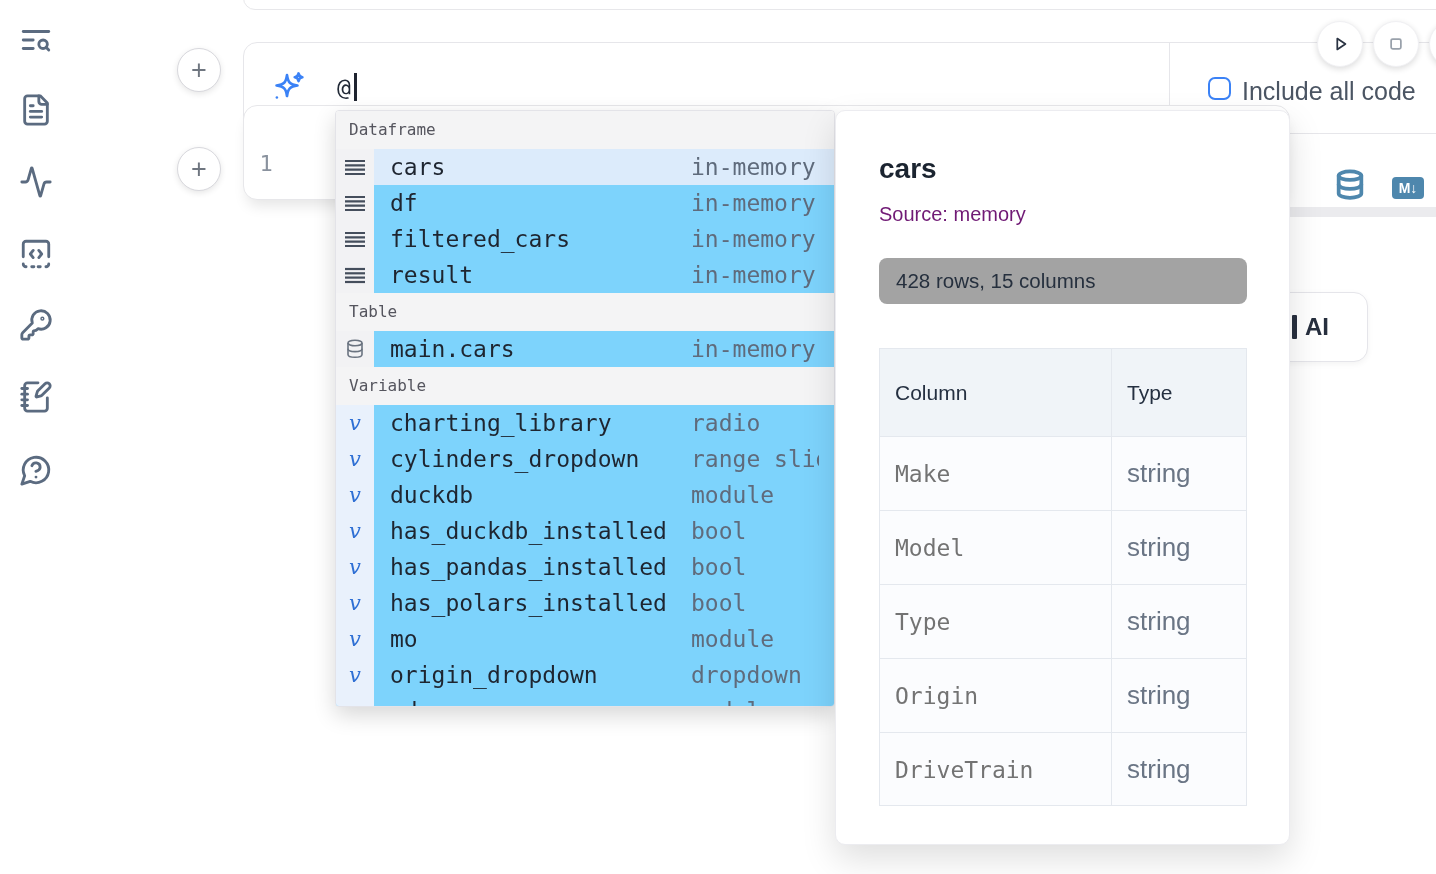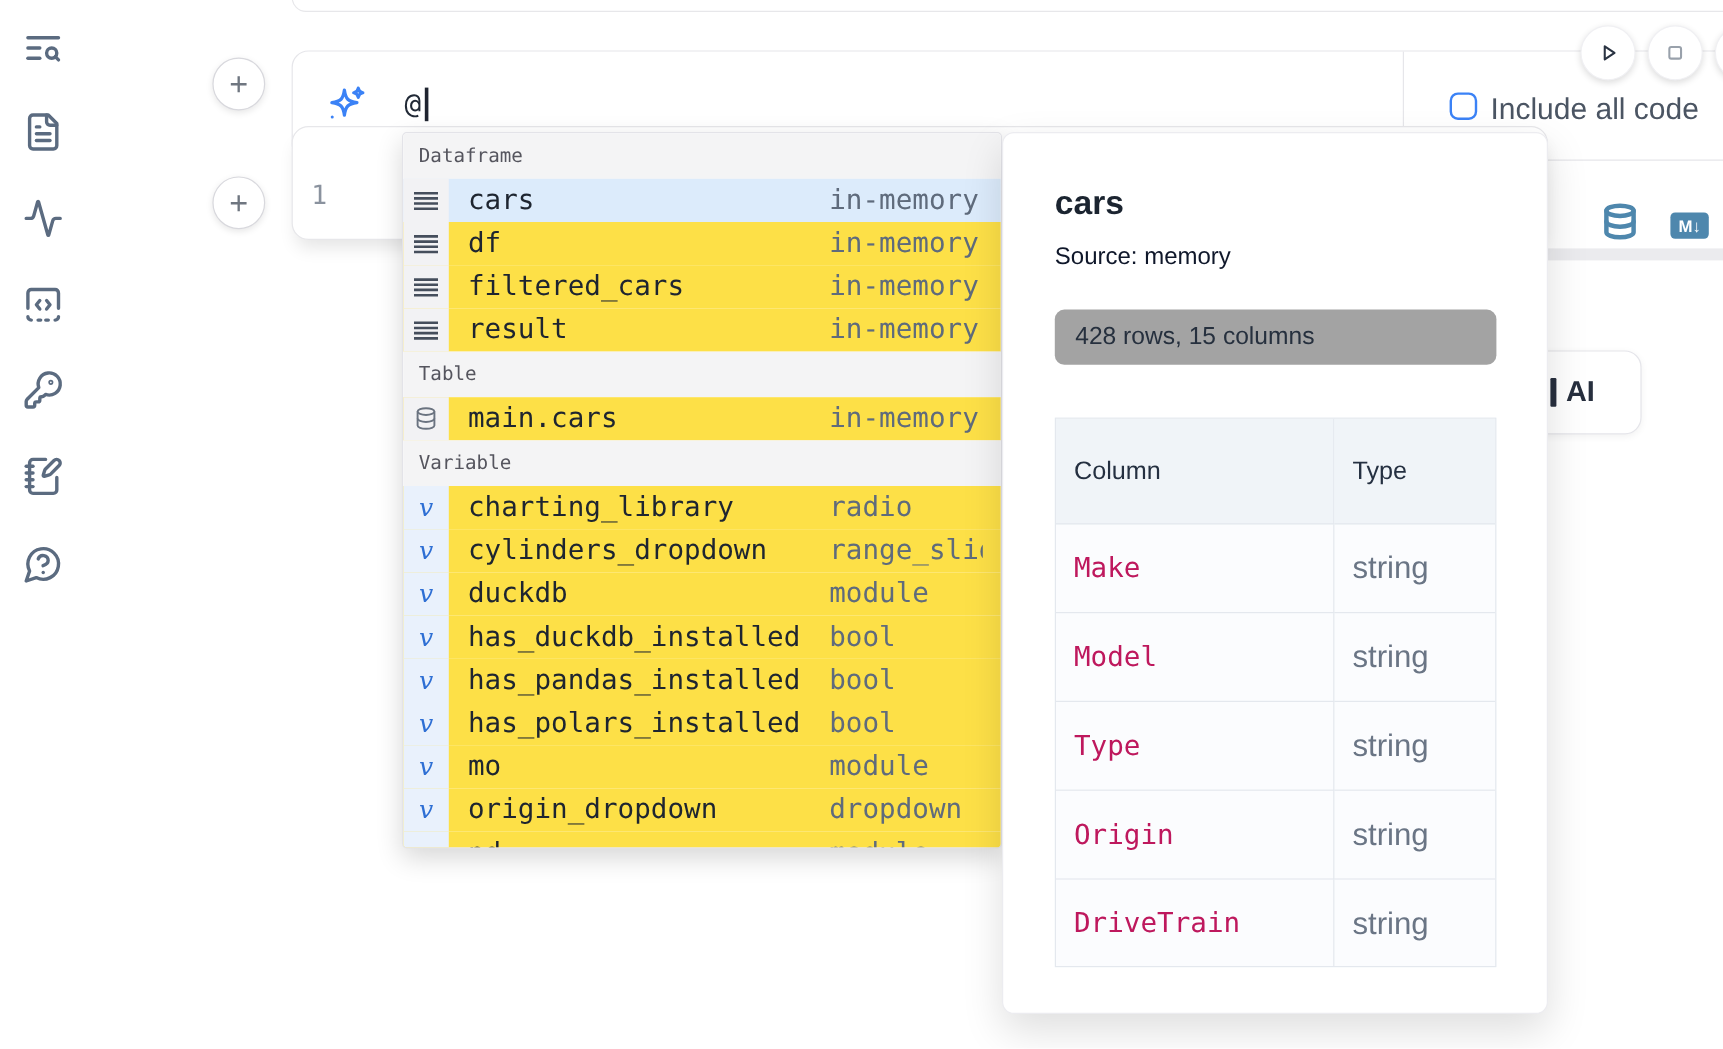--- a/index.html
+++ b/index.html
@@ -54,46 +54,46 @@
     border:1px solid #e5e5ea; border-radius:14px; box-shadow:0 2px 6px rgba(0,0,0,.05);
     display:flex; align-items:center; padding-left:51px; z-index:25; cursor:pointer; }
   .ai-frag { width:5px; height:24px; background:#272f3e; border-radius:1px; margin-right:8px; }
   .ai-button span { font-size:24px; font-weight:bold; color:#272f3e; }
 
   
   .ac { position:absolute; left:335px; top:110px; width:500px; height:597px; background:#fff;
     border:1px solid #e3e3e8; border-radius:4px; box-shadow:0 8px 22px rgba(0,0,0,.16); overflow:hidden;
     z-index:30; font-family:"DejaVu Sans Mono", monospace; }
   .ac-header { height:38px; background:#f4f4f5; color:#55555e; font-size:16px; line-height:38px; padding-left:13px; }
-  .ac-item { height:36px; display:flex; align-items:center; background:#fde047; cursor:pointer; }
+  .ac-item { height:36px; display:flex; align-items:center; background:#7dd3fc; cursor:pointer; }
   .ac-item.selected { background:#dcebfb; }
   .ac-gutter { flex:0 0 38px; align-self:stretch; background:#f2f2f4; display:flex; align-items:center; justify-content:center; }
   .ac-item.var .ac-gutter { background:#e9f1fc; }
   .ac-name { margin-left:16px; font-size:23px; color:#1e2530; white-space:pre; }
   .ac-type { margin-left:auto; flex:0 0 128px; margin-right:15px; text-align:left; font-size:23px;
     color:#5f6b7c; overflow:hidden; white-space:nowrap; }
   .var-glyph { font-family:"DejaVu Serif", serif; font-style:italic; color:#2e6fd4; font-size:21px; }
   .df-glyph svg, .tbl-glyph svg { display:block; }
 
   
   .preview { position:absolute; left:835px; top:110px; width:455px; height:735px; background:#fff;
     border:1px solid #ececf0; border-radius:10px; box-shadow:0 14px 34px rgba(0,0,0,.13); z-index:40; }
   .pv-title { position:absolute; left:43px; top:42px; font-size:28px; font-weight:bold; color:#1b2430; }
-  .pv-source { position:absolute; left:43px; top:92px; font-size:20px; color:#0f172a; }
+  .pv-source { position:absolute; left:43px; top:92px; font-size:20px; color:#701a75; }
   .pv-stats { position:absolute; left:43px; top:147px; width:368px; height:46px; background:#a3a3a3;
     border-radius:8px; font-size:20.5px; color:#26303e; line-height:46px; padding-left:17px; }
   .pv-table { position:absolute; left:43px; top:237px; width:368px; height:458px;
     border:1px solid #e4e8ee; overflow:hidden; background:#fbfcfe; }
   .pv-row { display:flex; height:74px; }
   .pv-row.head { height:88px; }
   .pv-cell { display:flex; align-items:center; padding-left:15px; border-bottom:1px solid #e4e8ee; }
   .pv-cell.c1 { flex:0 0 232px; border-right:1px solid #e4e8ee; }
   .pv-cell.c2 { flex:1 1 auto; }
   .pv-row.head .pv-cell { background:#f0f4f8; font-size:21px; color:#253041; }
-  .pv-col-name { font-family:"DejaVu Sans Mono", monospace; font-size:23px; color:#be185d; }
+  .pv-col-name { font-family:"DejaVu Sans Mono", monospace; font-size:23px; color:#737373; }
   .pv-col-type { font-size:26px; color:#6a7585; }
 </style>
 </head>
 <body>
 
 <div id="canvas">
 
   <div class="sidebar">
     <div class="side-icon" style="top:23px">
       <svg viewBox="0 0 24 24">

